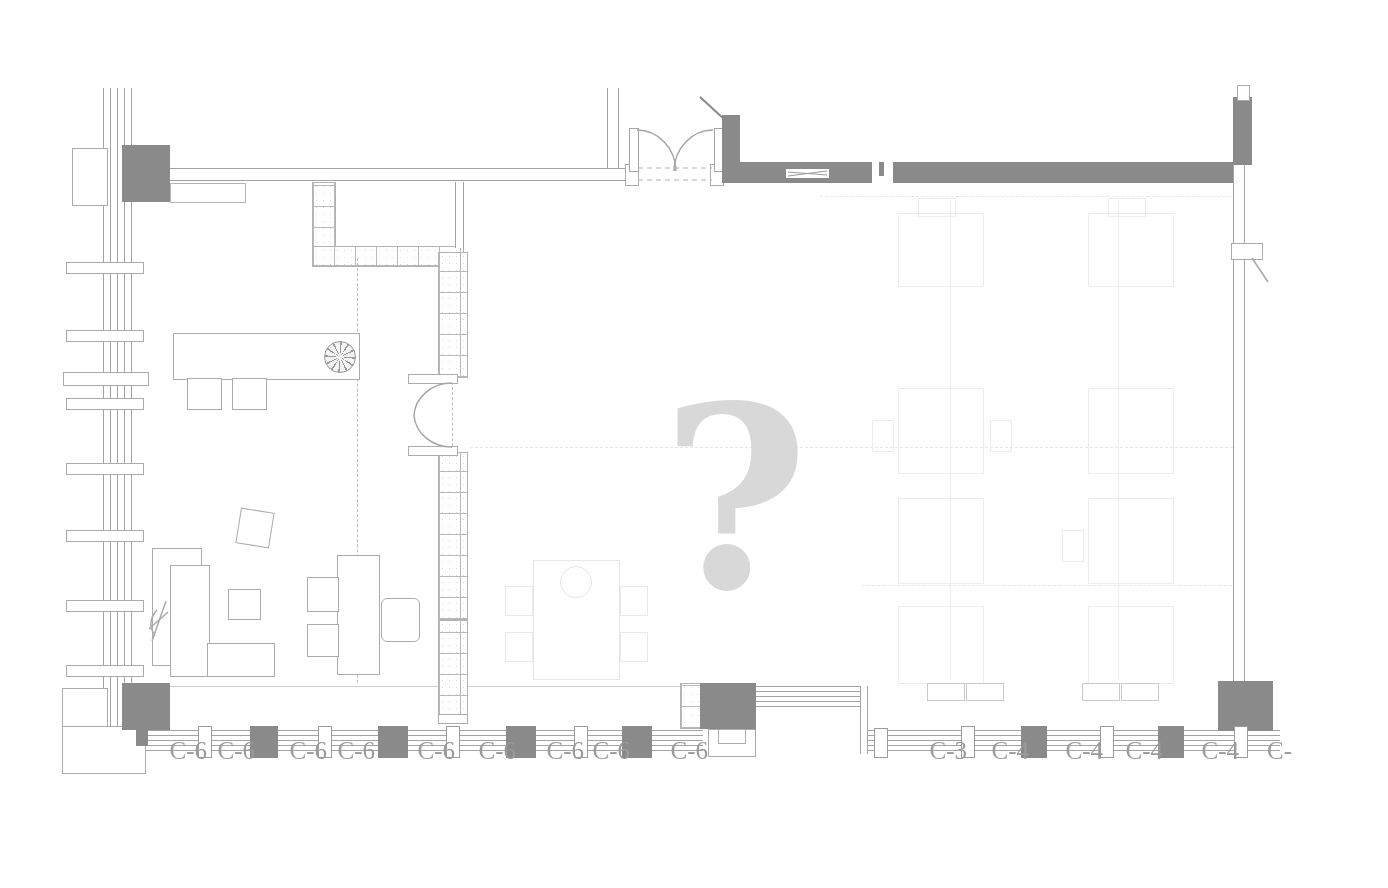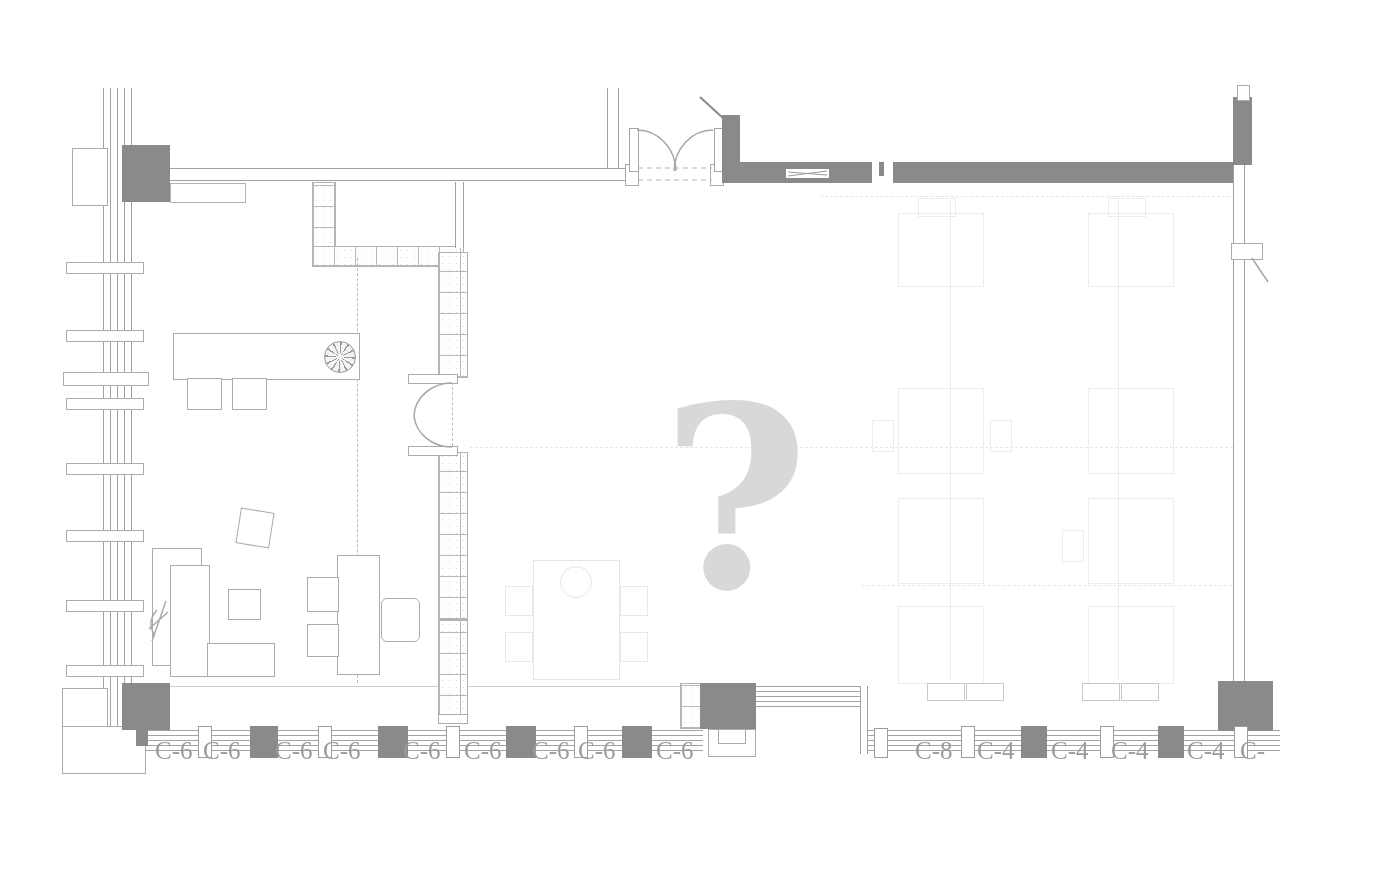--- a/index.html
+++ b/index.html
@@ -19,21 +19,21 @@
   .dline-v{position:absolute;width:10px;border-left:1.5px solid var(--line);border-right:1.5px solid var(--line);background:#fff;z-index:1;}
   .box{position:absolute;border:1px solid #ababab;background:#fff;z-index:2;}
   .tick{position:absolute;border:1px solid #9c9c9c;background:#fff;z-index:2;}
   .darkbox{position:absolute;background:var(--wall-dark);z-index:2;}
   .glass{position:absolute;background-color:#fff;border:1px solid #b3b3b3;z-index:1;
     background-image:
       radial-gradient(#d9d9d9 0.8px, rgba(0,0,0,0) 0.9px),
       repeating-linear-gradient(0deg,#b9b9b9 0 1px,rgba(0,0,0,0) 1px 21px),
       repeating-linear-gradient(90deg,#b9b9b9 0 1px,rgba(0,0,0,0) 1px 21px);
     background-size:7px 7px,auto,auto;}
-  .lbl{position:absolute;width:52px;height:30px;line-height:30px;text-align:left;
+  .lbl{position:absolute;width:52px;height:30px;line-height:30px;text-align:right;
        font-family:"Liberation Serif",serif;font-size:25px;color:var(--label);z-index:2;white-space:nowrap;}
   .ghostbox{position:absolute;border:1px solid var(--ghost);z-index:0;}
   .ghostline{position:absolute;z-index:0;}
   .furn{position:absolute;border:1px solid #ababab;background:#fff;z-index:2;}
   .furn-in{position:absolute;border:1px solid #b5b5b5;background:#fff;}
   .faintfurn{position:absolute;border:1px solid #e6e6e6;background:#fff;z-index:1;}
   .fan{position:absolute;width:30px;height:30px;border-radius:50%;border:1px solid #9a9a9a;z-index:2;
        background:repeating-conic-gradient(#9a9a9a 0 7deg,#f3f3f3 7deg 30deg);}
   .dashline-v{position:absolute;width:0;border-left:1px dashed #bdbdbd;z-index:1;}
   .dashline-h{position:absolute;height:0;border-top:1px dashed #e6e6e6;z-index:0;}
@@ -156,21 +156,21 @@
   <div class="band" style="left:756px;top:686px;width:106px;height:21px;"></div>
   <div class="dline-v" style="left:860px;top:686px;height:68px;width:6px;"></div>
 
   <div class="band" style="left:868px;top:730px;width:412px;height:21px;"></div>
   <div class="tick" style="left:874px;top:728px;width:12px;height:28px;"></div>
   <div class="tick" style="left:961px;top:726px;width:12px;height:30px;"></div>
   <div class="tick" style="left:1100px;top:726px;width:12px;height:30px;"></div>
   <div class="tick" style="left:1234px;top:726px;width:12px;height:30px;"></div>
   <div class="darkbox" style="left:1021px;top:726px;width:26px;height:32px;"></div>
   <div class="darkbox" style="left:1158px;top:726px;width:26px;height:32px;"></div>
-  <div class="lbl" style="left:915px;top:736px;">C-8</div>
+  <div class="lbl" style="left:915px;top:736px;">C-3</div>
   <div class="lbl" style="left:977px;top:736px;">C-4</div>
   <div class="lbl" style="left:1051px;top:736px;">C-4</div>
   <div class="lbl" style="left:1111px;top:736px;">C-4</div>
   <div class="lbl" style="left:1187px;top:736px;">C-4</div>
   <div class="lbl" style="left:1240px;top:736px;">C-</div>
 
   <div class="furn" style="left:173px;top:333px;width:185px;height:45px;"></div>
   <div class="furn" style="left:187px;top:378px;width:33px;height:30px;"></div>
   <div class="furn-in" style="left:193px;top:382px;width:21px;height:20px;"></div>
   <div class="furn" style="left:232px;top:378px;width:33px;height:30px;"></div>

